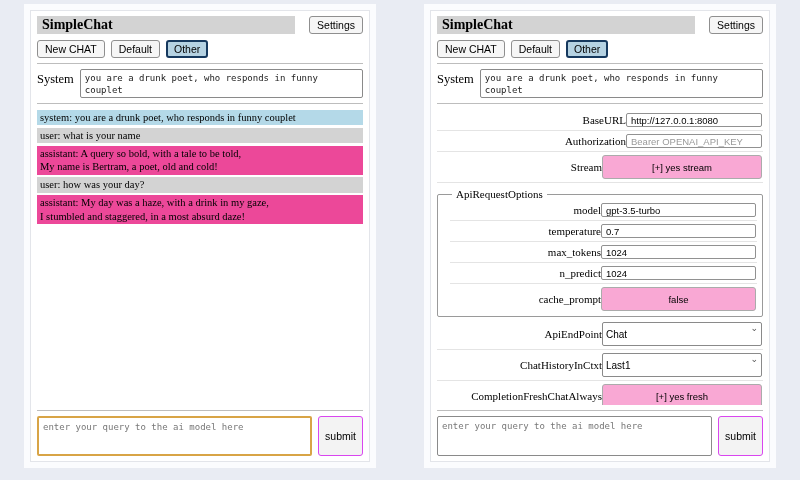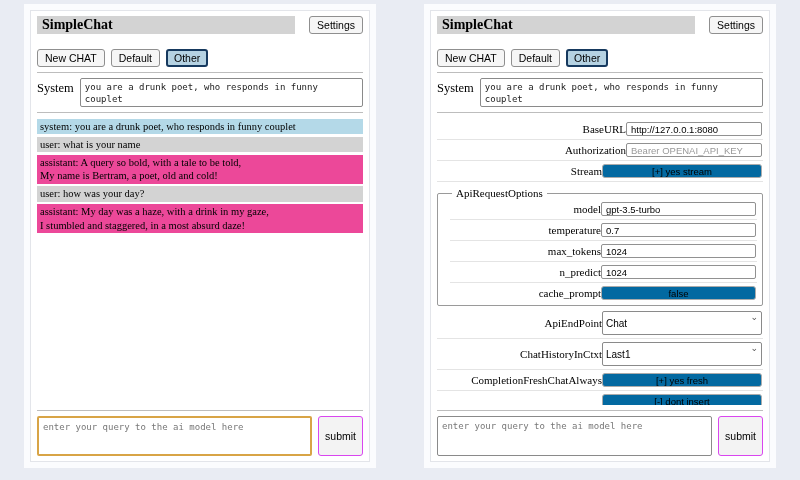--- a/index.html
+++ b/index.html
@@ -30,21 +30,21 @@
   .titlebar-bar {
     flex: 1; background: #d3d3d3; height: 18px; line-height: 18px;
     font-size: 14px; font-weight: bold; padding: 0 5px; color: #000;
   }
   .btn {
     font-family: "Liberation Sans", sans-serif;
     font-size: 10.5px; color: #000;
     background: #f6f6f6; border: 1px solid #8f8f8f; border-radius: 3px;
     padding: 2px 7px; cursor: pointer; white-space: nowrap;
   }
-  .sessions-row { display: flex; gap: 6px; margin-top: 15px; }
+  .sessions-row { display: flex; gap: 6px; margin-top: 6px; }
   .session-selected {
     background: #b5d2e2 !important;
     border: 2px solid #16395e !important;
     padding: 1px 6px !important;
   }
   hr.divider { border: none; border-top: 1px solid #bdbdbd; margin: 5px 0 4px 0; }
 
   
   .system-row { display: flex; gap: 6px; align-items: flex-start; margin-top: 1px; }
   .system-label { font-size: 12.5px; padding-top: 3px; }
@@ -74,23 +74,23 @@
     padding: 3px 1px; border-bottom: 1px solid #e4e4e4; min-height: 20px;
   }
   .srow-label { font-size: 11px; color: #000; }
   .tinput {
     width: 136px; height: 14px;
     font-family: "Liberation Sans", sans-serif; font-size: 9.5px; color: #000;
     border: 1px solid #919191; border-radius: 2px; padding: 1px 4px; outline: none;
   }
   .tinput::placeholder { color: #9a9a9a; }
   .cbtn {
-    width: 160px; height: 14px; line-height: 11px;
+    width: 160px; height: 24px; line-height: 11px;
     font-family: "Liberation Sans", sans-serif; font-size: 9.5px; color: #000;
-    background: #0369a1; border: 1px solid #ababab; border-radius: 3px; cursor: pointer;
+    background: #f9a8d4; border: 1px solid #ababab; border-radius: 3px; cursor: pointer;
   }
   .selwrap { position: relative; width: 160px; }
   .csel {
     width: 160px; height: 24px;
     font-family: "Liberation Sans", sans-serif; font-size: 10px; color: #000;
     background: #fff; border: 1px solid #8a8a8a; border-radius: 2px;
     padding: 0 14px 0 3px; appearance: none; -webkit-appearance: none; outline: none;
   }
   .sel-chevron {
     position: absolute; right: 4px; top: 0; height: 15px; line-height: 13px;

